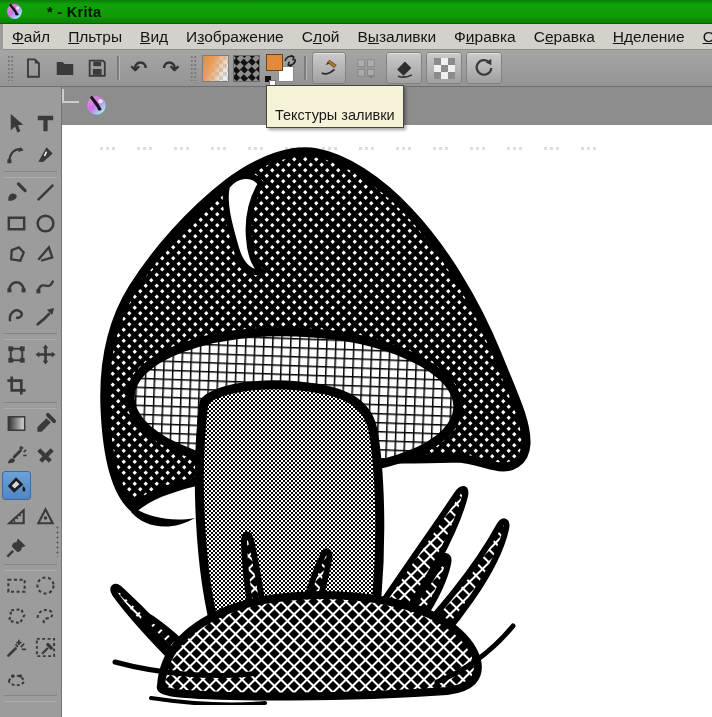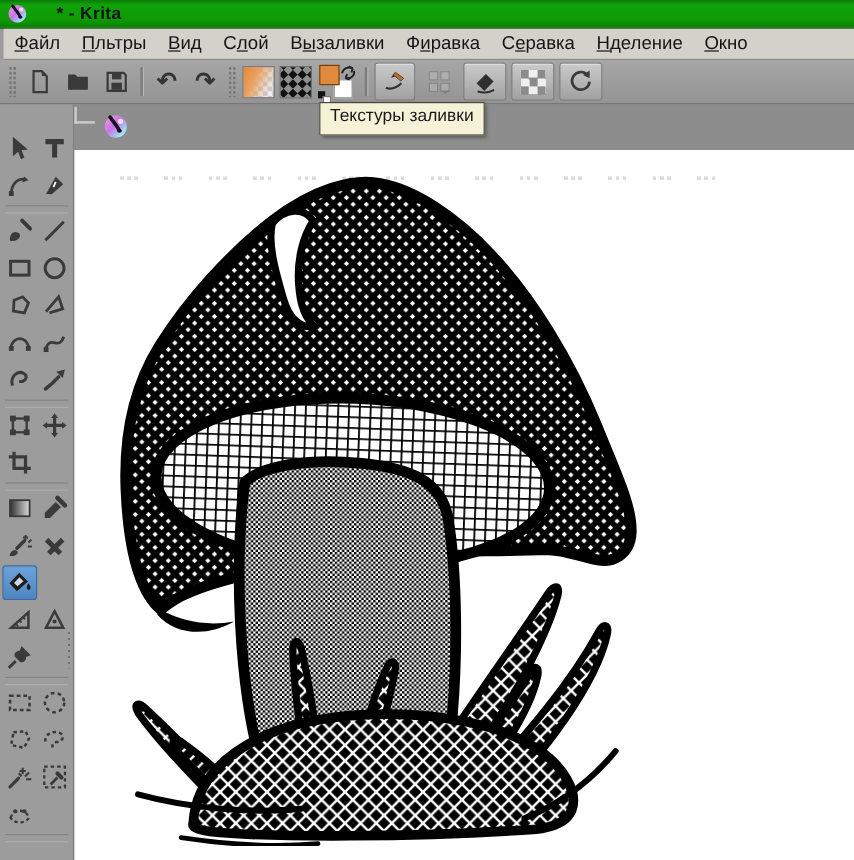--- a/index.html
+++ b/index.html
@@ -45,22 +45,22 @@
   .swap{position:absolute;right:0;top:0;width:14px;height:14px}
   .disabled{opacity:.55}
   .dropdown{width:212px;height:26px;background:linear-gradient(180deg,#e0e0e0,#b2b2b2);
     border:1px solid #7d7d7d;border-radius:3px;display:flex;align-items:center;position:relative;
     margin:0 6px;flex:0 0 auto}
   .dropdown .dval{margin-left:10px;font-size:14.5px;color:#1f1f1f}
   .caret{position:absolute;right:10px;top:10px;width:0;height:0;
     border-left:5px solid rgba(0,0,0,0);border-right:5px solid rgba(0,0,0,0);border-top:6px solid #3c3c3c}
   .partial{margin-right:-14px}
   
-  .tooltip{position:absolute;left:266px;top:85px;height:21px;padding:3px 8px 2px 8px;z-index:60;
-    background:#f6f2d8;border:1px solid #47473a;font-size:14.5px;color:#191919;display:flex;
+  .tooltip{position:absolute;left:266px;top:85px;height:21px;padding:18px 8px 2px 8px;z-index:60;
+    background:#f6f2d8;border:1px solid #47473a;font-size:14.5px;color:#191919;display:flex;align-items:center;
     box-shadow:2px 2px 3px rgba(0,0,0,.35)}
   
   .main{position:absolute;left:0;top:87px;width:712px;height:630px;display:flex}
   .toolbox{width:62px;height:100%;background:#9c9c9c;border-right:1px solid #767676;
     padding-top:22px;box-sizing:border-box;position:relative}
   .trow{display:flex;height:31px;padding-left:2px}
   .tool{width:29px;height:29px;display:flex;align-items:center;justify-content:center}
   .tool svg{width:23px;height:23px}
   .tool.sel{background:linear-gradient(180deg,#6ca2da,#4f86c2);border:1px solid #3a6ba6;border-radius:3px;
     box-sizing:border-box}
@@ -268,20 +268,21 @@
   <svg class="logo">
       <use href="#i-logo"></use>
     </svg>
   <span class="ttext">* - Krita</span>
 </div>
 
 <div class="menubar">
   <div class="mitem"><span></span><span class="mn">Ф</span><span>айл</span></div>
   <div class="mitem"><span></span><span class="mn">П</span><span>льтры</span></div>
   <div class="mitem"><span></span><span class="mn">В</span><span>ид</span></div>
+  <div class="mitem"><span>И</span><span class="mn">з</span><span>ображение</span></div>
   <div class="mitem"><span>С</span><span class="mn">л</span><span>ой</span></div>
   <div class="mitem"><span>В</span><span class="mn">ы</span><span>заливки</span></div>
   <div class="mitem"><span>Ф</span><span class="mn">и</span><span>равка</span></div>
   <div class="mitem"><span>С</span><span class="mn">е</span><span>равка</span></div>
   <div class="mitem"><span></span><span class="mn">Н</span><span>деление</span></div>
   <div class="mitem"><span></span><span class="mn">О</span><span>кно</span></div>
 </div>
 
 <div class="toolbar">
   <div class="grip"></div>

